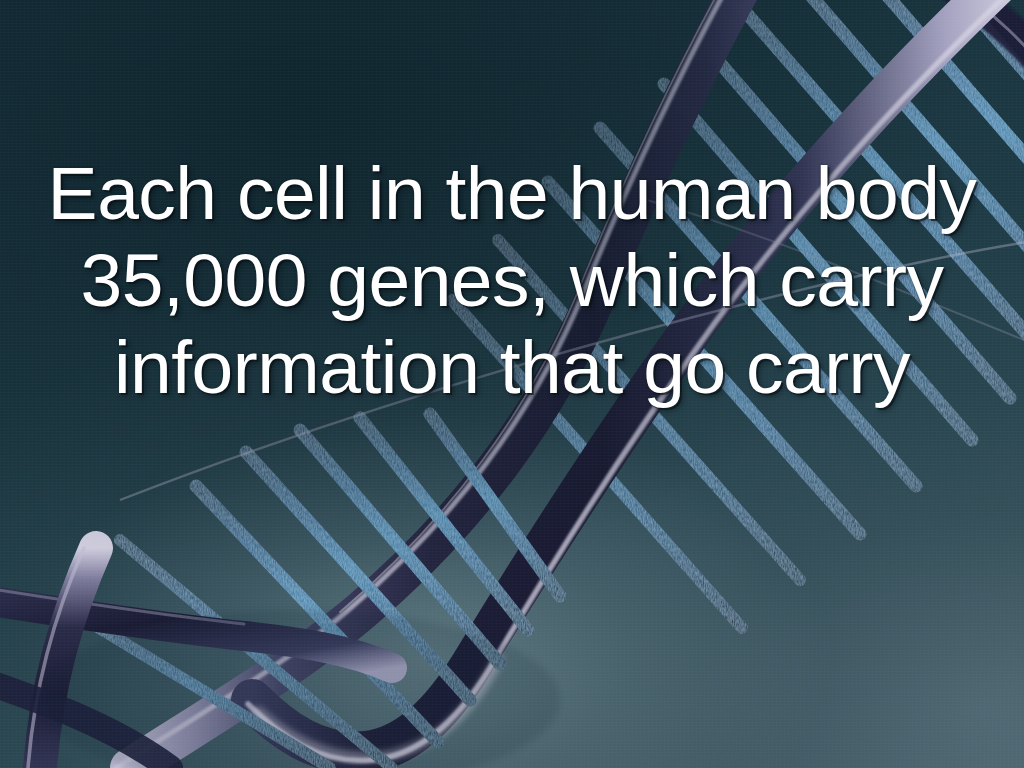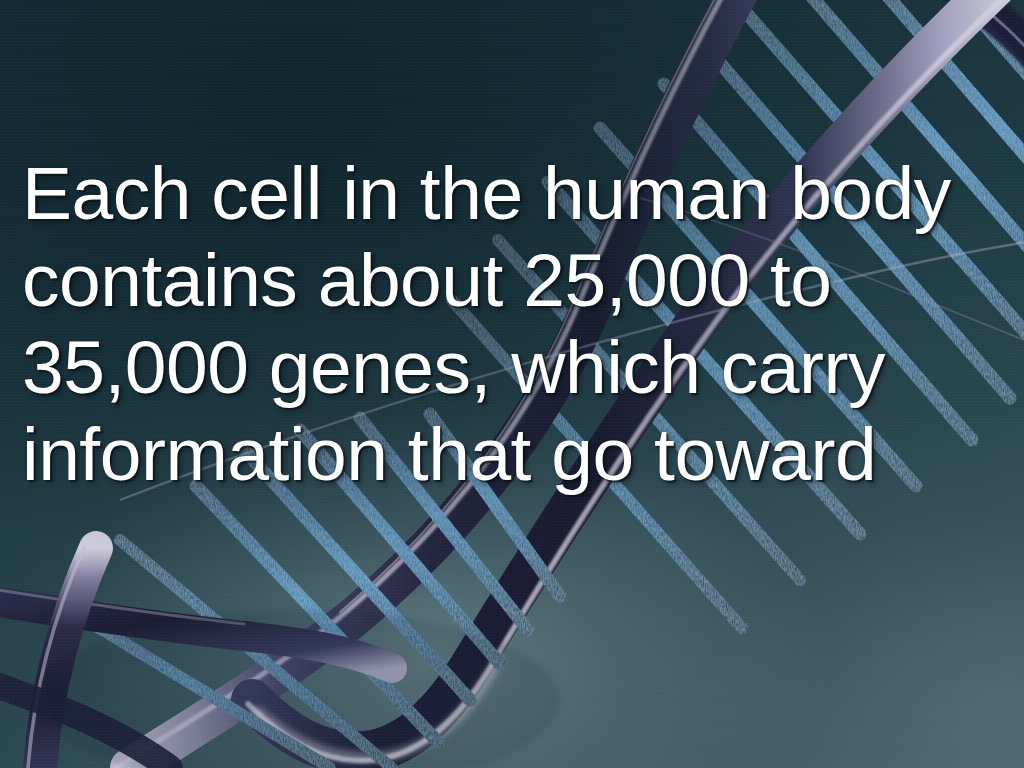--- a/index.html
+++ b/index.html
@@ -73,21 +73,21 @@
     width: 1024px;
     height: 768px;
   }
 
   
   #caption {
     position: absolute;
     left: 0;
     right: 0;
     top: 150px;
-    text-align: left;
+    text-align: center;
     padding: 0 22px;
     box-sizing: border-box;
     z-index: 40;
   }
   .cap-line {
     display: block;
     color: #ffffff;
     font-size: 75px;
     line-height: 87px;
     font-weight: 400;
@@ -256,18 +256,17 @@
 
       <ellipse cx="300" cy="700" rx="260" ry="90" fill="#0e2230" opacity="0.14" filter="url(#bigblur)"></ellipse>
     </g>
   </svg>
 
   <div class="bg-vignette"></div>
   <div class="bg-noise"></div>
 
   <div id="caption">
     <span class="cap-line">Each cell in the human body</span>
-    <span class="cap-line">contains about 25,000 to</span>
     <span class="cap-line">35,000 genes, which carry</span>
-    <span class="cap-line">information that go toward</span>
+    <span class="cap-line">information that go carry</span>
   </div>
 
 </div>
 
 </body></html>

